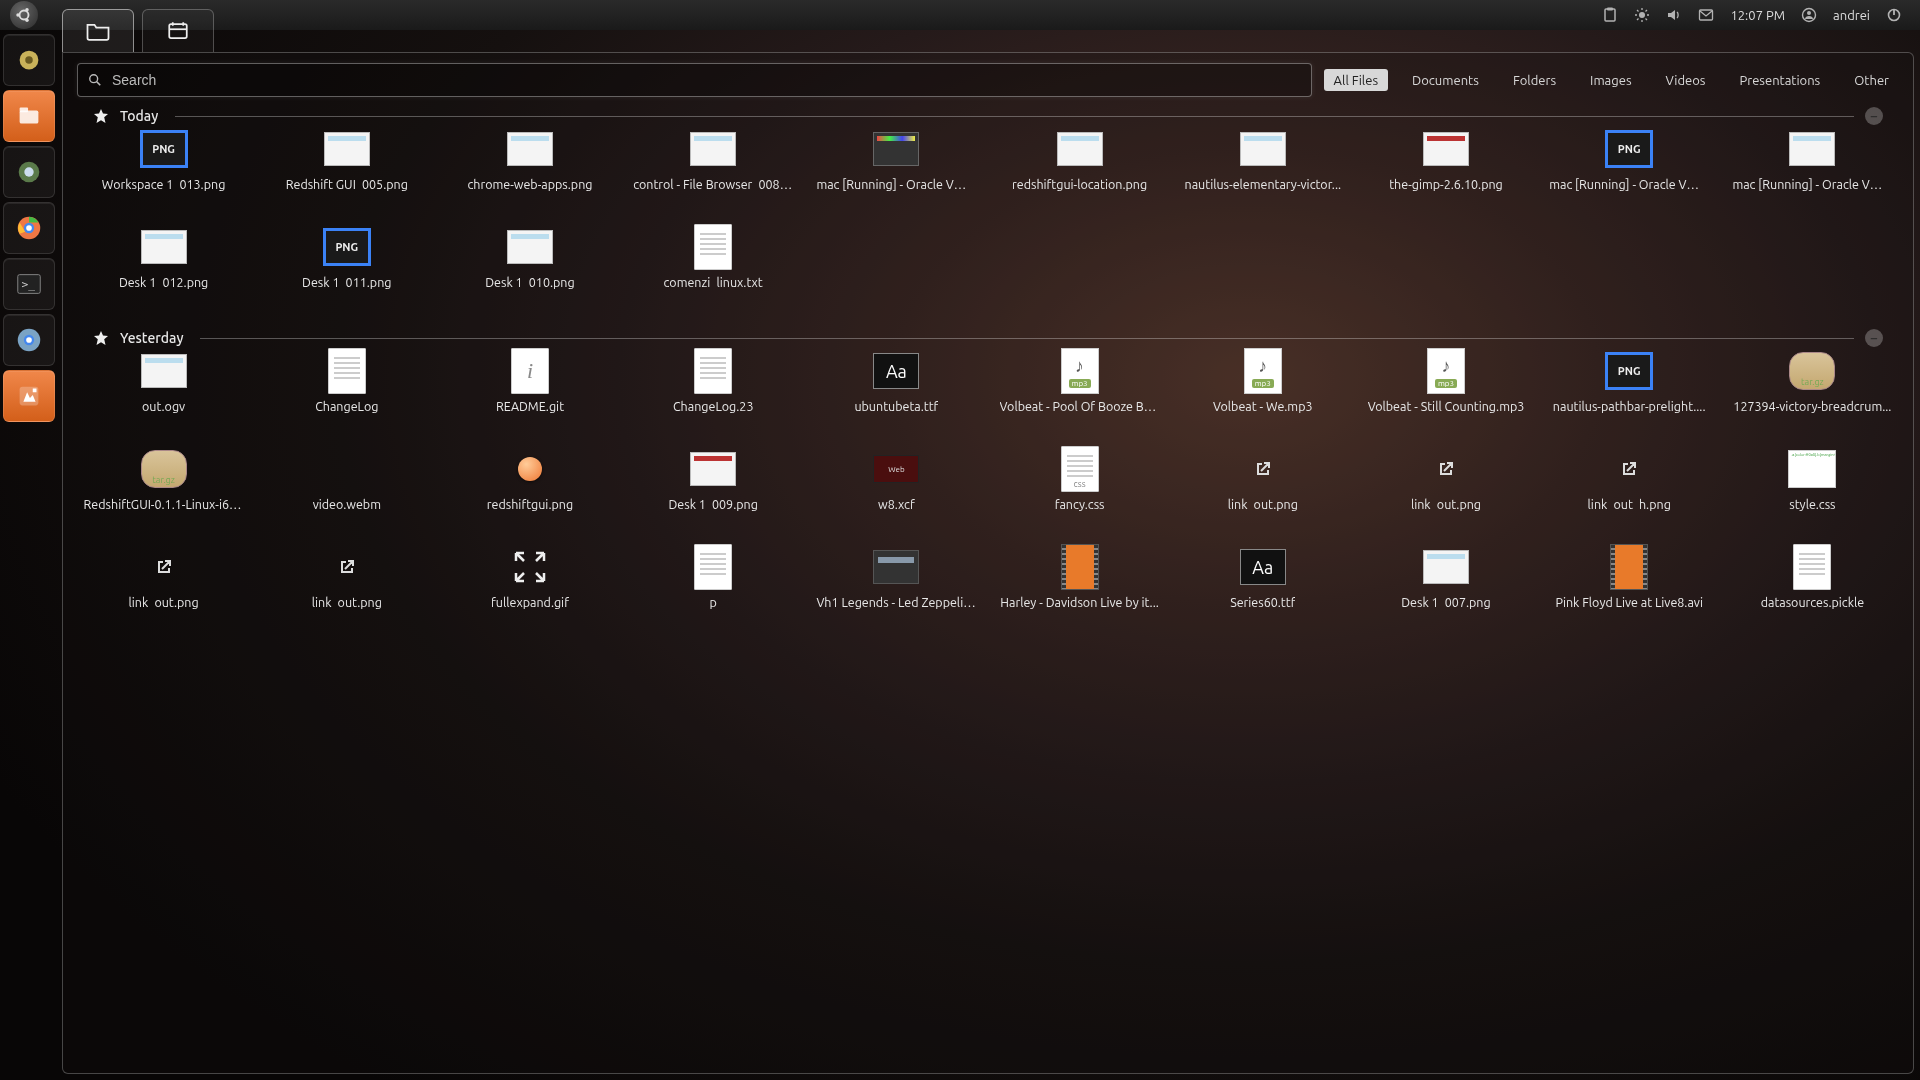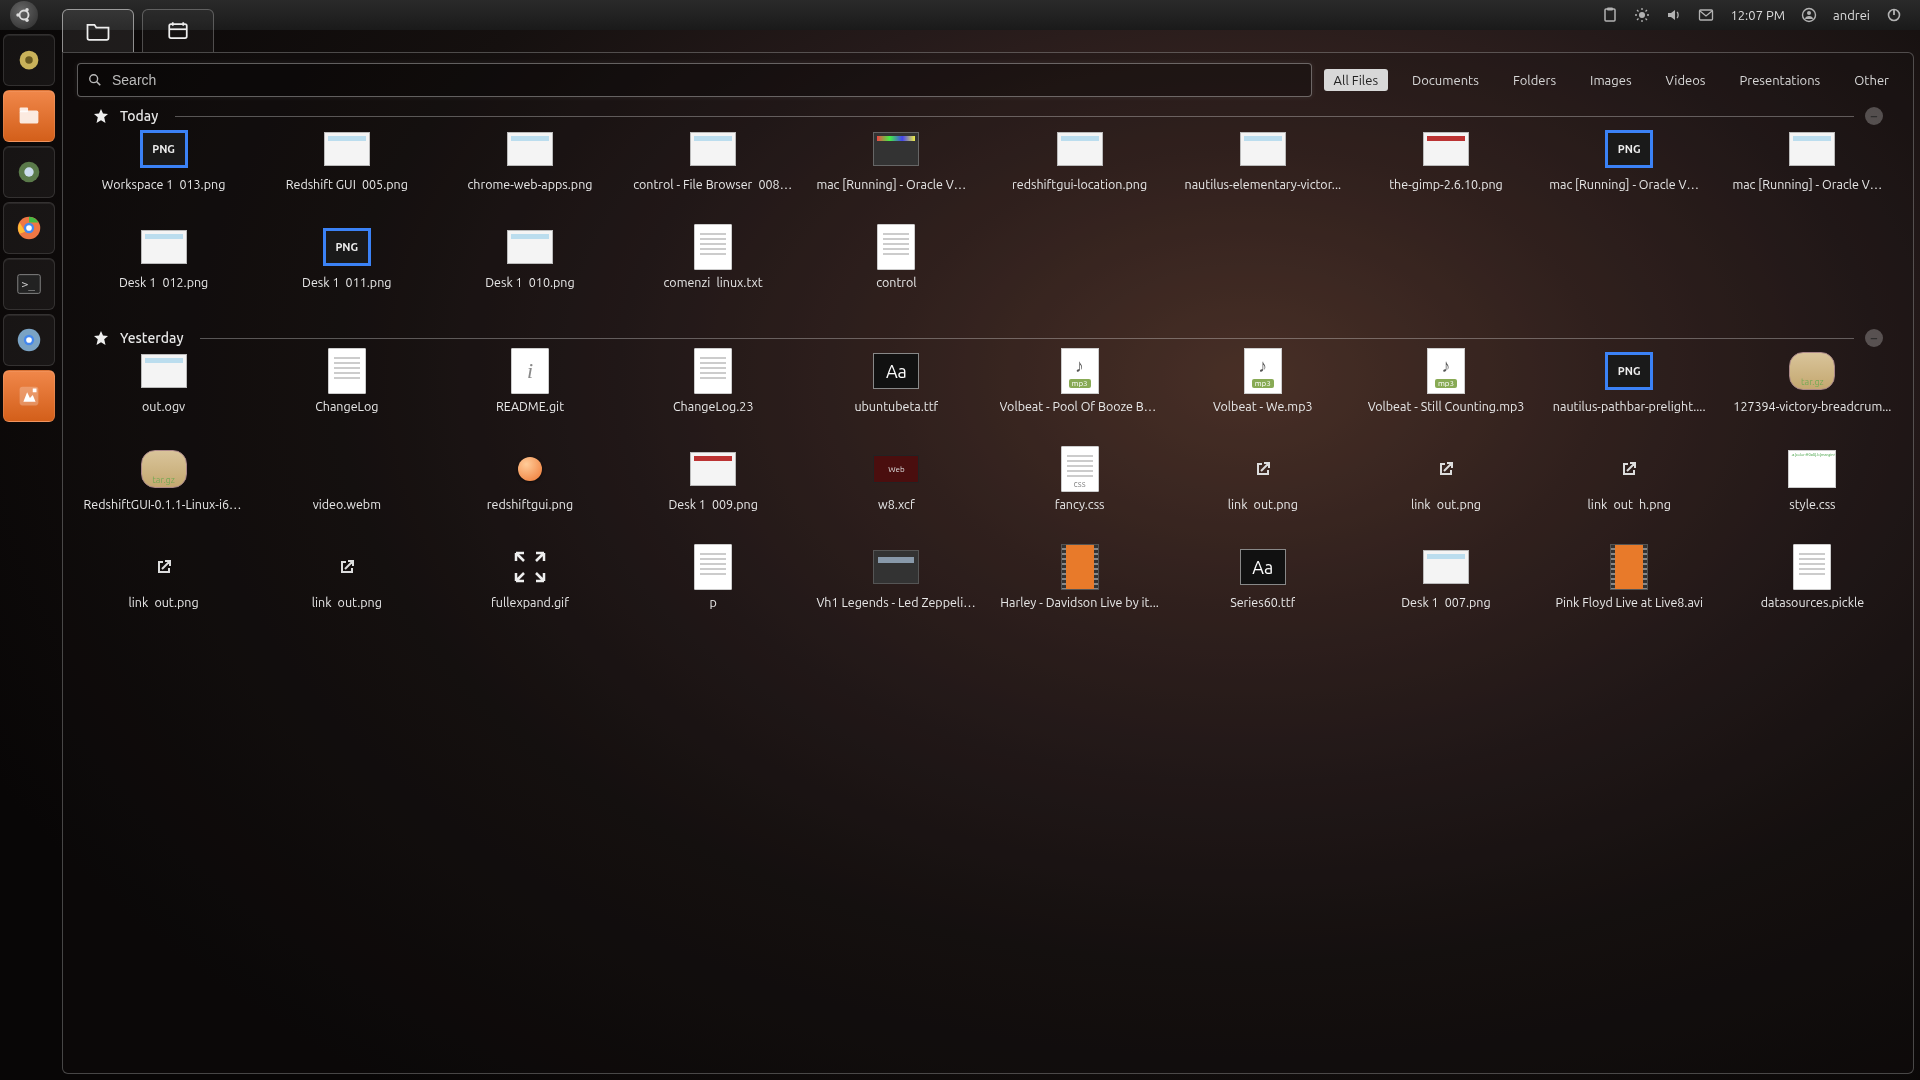--- a/index.html
+++ b/index.html
@@ -310,26 +310,20 @@
           <div class="th-screenshot"></div>
         </div>
         <div class="file-label">Desk 1_010.png</div>
       </div>
       <div class="file-item">
         <div class="file-thumb">
           <div class="th-doc"></div>
         </div>
         <div class="file-label">comenzi_linux.txt</div>
       </div>
-      <div class="file-item">
-        <div class="file-thumb">
-          <div class="th-doc"></div>
-        </div>
-        <div class="file-label">control</div>
-      </div>
     </div>
 
   <div class="section-header">
     <svg class="star" viewBox="0 0 16 16">
         <path d="M8 1l2 4.5 5 .5-3.8 3.3L12.5 15 8 12.3 3.5 15l1.3-5.7L1 6l5-.5z"></path>
       </svg>
     <span class="section-title">Yesterday</span>
     <div class="line"></div>
     <div class="collapse-btn">−</div>
   </div>

